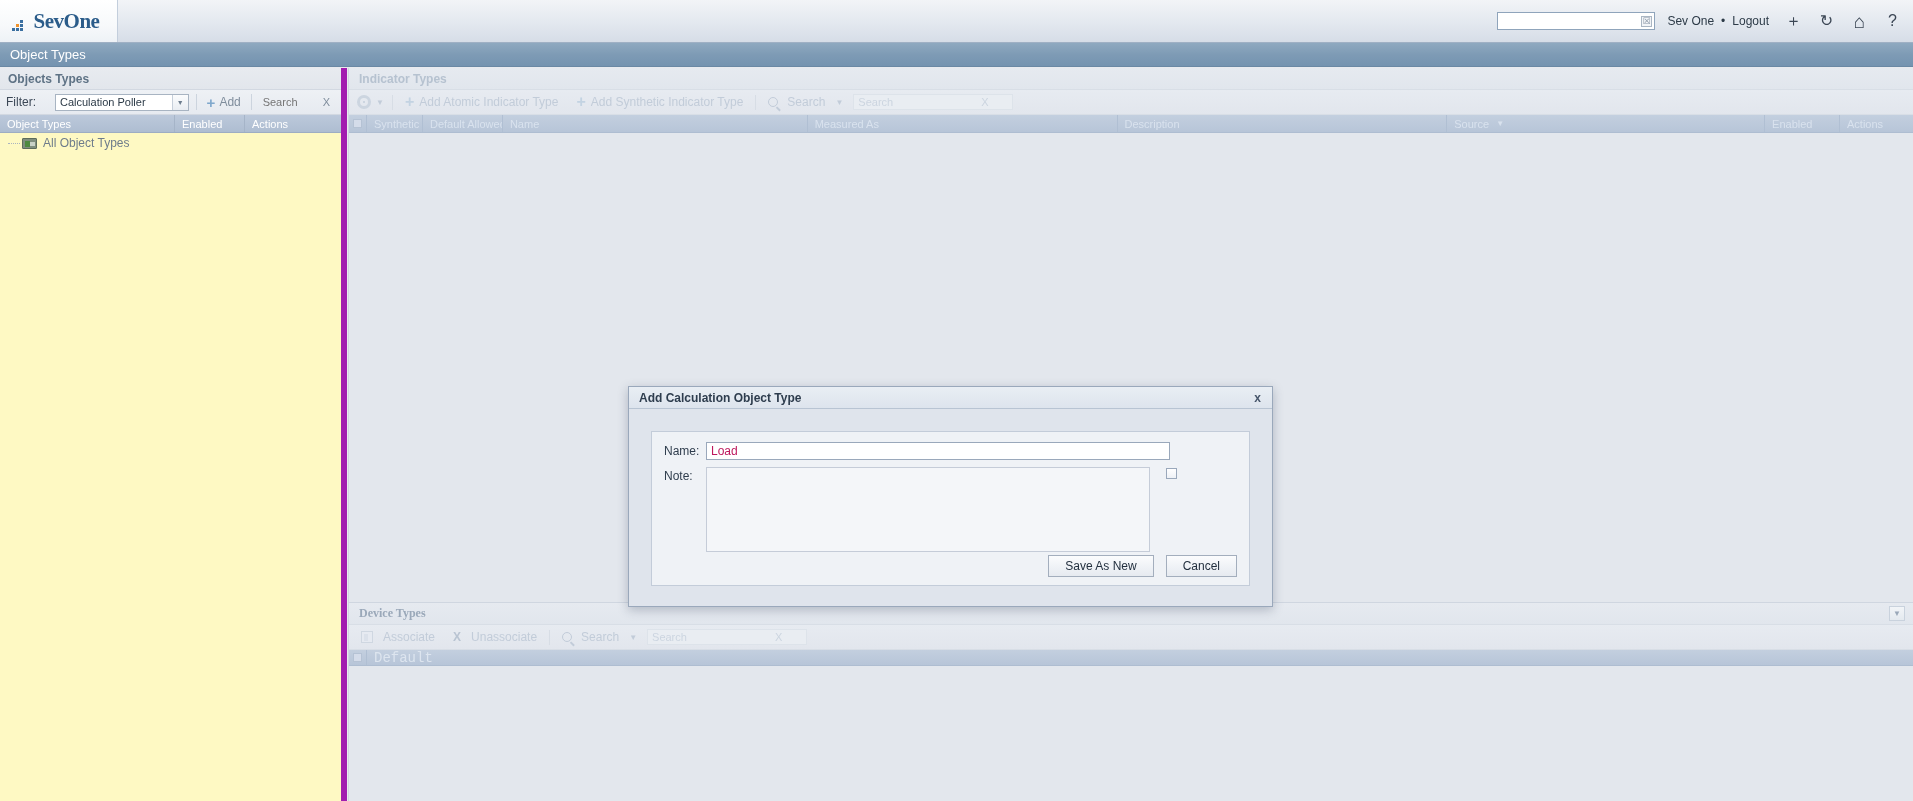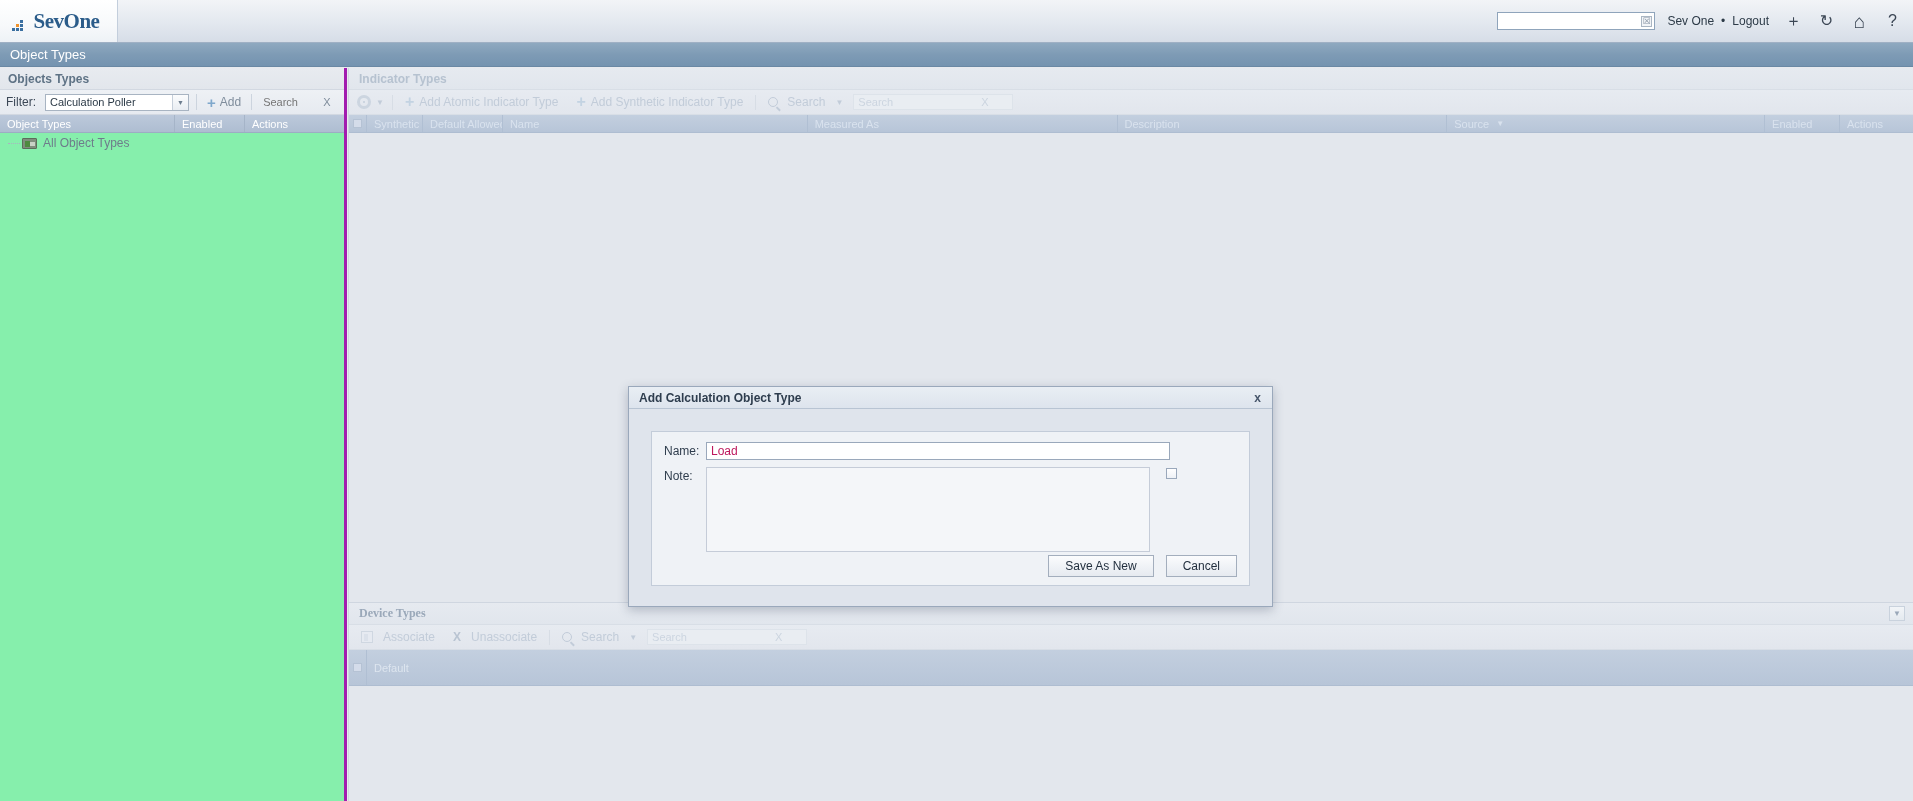--- a/index.html
+++ b/index.html
@@ -82,36 +82,36 @@
     background: linear-gradient(to bottom, #8fa9c0 0%, #7e9bb5 50%, #7493b0 100%);
     border-bottom: 1px solid #6a88a4;
     display: flex; align-items: center;
     padding-left: 10px;
     font-size: 13px; color: #ffffff;
   }
 
   
   .leftpanel {
     position: absolute; left: 0; top: 68px; width: 347px; height: 733px;
-    background: #86efac;
-    border-right: 3px solid #a21caf;
+    background: #fef9c3;
+    border-right: 6px solid #a21caf;
   }
   .panel-head {
     height: 22px; display: flex; align-items: center; padding-left: 8px;
     font-size: 12px; font-weight: bold; color: #5e7285;
     background: linear-gradient(to bottom, #e8ebf0, #e2e6ec);
     border-bottom: 1px solid #d2d8e1;
   }
   .toolbar {
     height: 25px; display: flex; align-items: center;
     padding: 0 6px; gap: 0;
     background: linear-gradient(to bottom, #eef1f5, #e6eaf0);
     border-bottom: 1px solid #d2d8e1;
   }
-  .tb-label { font-size: 12px; color: #3c4857; margin-right: 9px; }
+  .tb-label { font-size: 12px; color: #3c4857; margin-right: 19px; }
   .select-box {
     width: 144px; height: 17px; background: #fff;
     border: 1px solid #a8b4c2;
     display: flex; align-items: center; justify-content: space-between;
     padding: 0 0 0 4px; font-size: 11px; color: #2c3a47; cursor: pointer;
   }
   .select-arrow {
     width: 16px; height: 15px; border-left: 1px solid #c6cfda;
     background: linear-gradient(to bottom,#fbfcfd,#e9edf2);
     display:flex; align-items:center; justify-content:center;
@@ -257,24 +257,25 @@
   .assoc-ico {
     width: 12px; height: 12px; border: 1px solid #cfd7e1;
     background: #e6eaf1; margin-right: 5px; position: relative;
   }
   .assoc-ico::after{
     content:''; position:absolute; left:2px; top:2px; width:4px;height:7px;
     background:#dbe1ea;
   }
   .xmark { font-size: 12px; color: #b9c4d2; font-weight: bold; margin-right: 5px; }
   .dp-grid-head {
-    height: 36px; display: flex; align-items: stretch;
+    height: 16px; display: flex; align-items: stretch;
     background: linear-gradient(to bottom, #c3cfdf, #b7c5d8);
-    color: #dde5ef; font-size: 11px;
+    color: #dde5ef; font-size: 14px;
     border-bottom: 1px solid #aebdd1;
+    font-family: Liberation Mono, monospace;
   }
 
   
   .modal {
     position: absolute; left: 628px; top: 386px;
     width: 645px; height: 221px;
     background: #dfe4ec;
     border: 1px solid #9aa8bb;
     box-shadow: 0 3px 10px rgba(40,55,80,0.28);
     z-index: 50;

